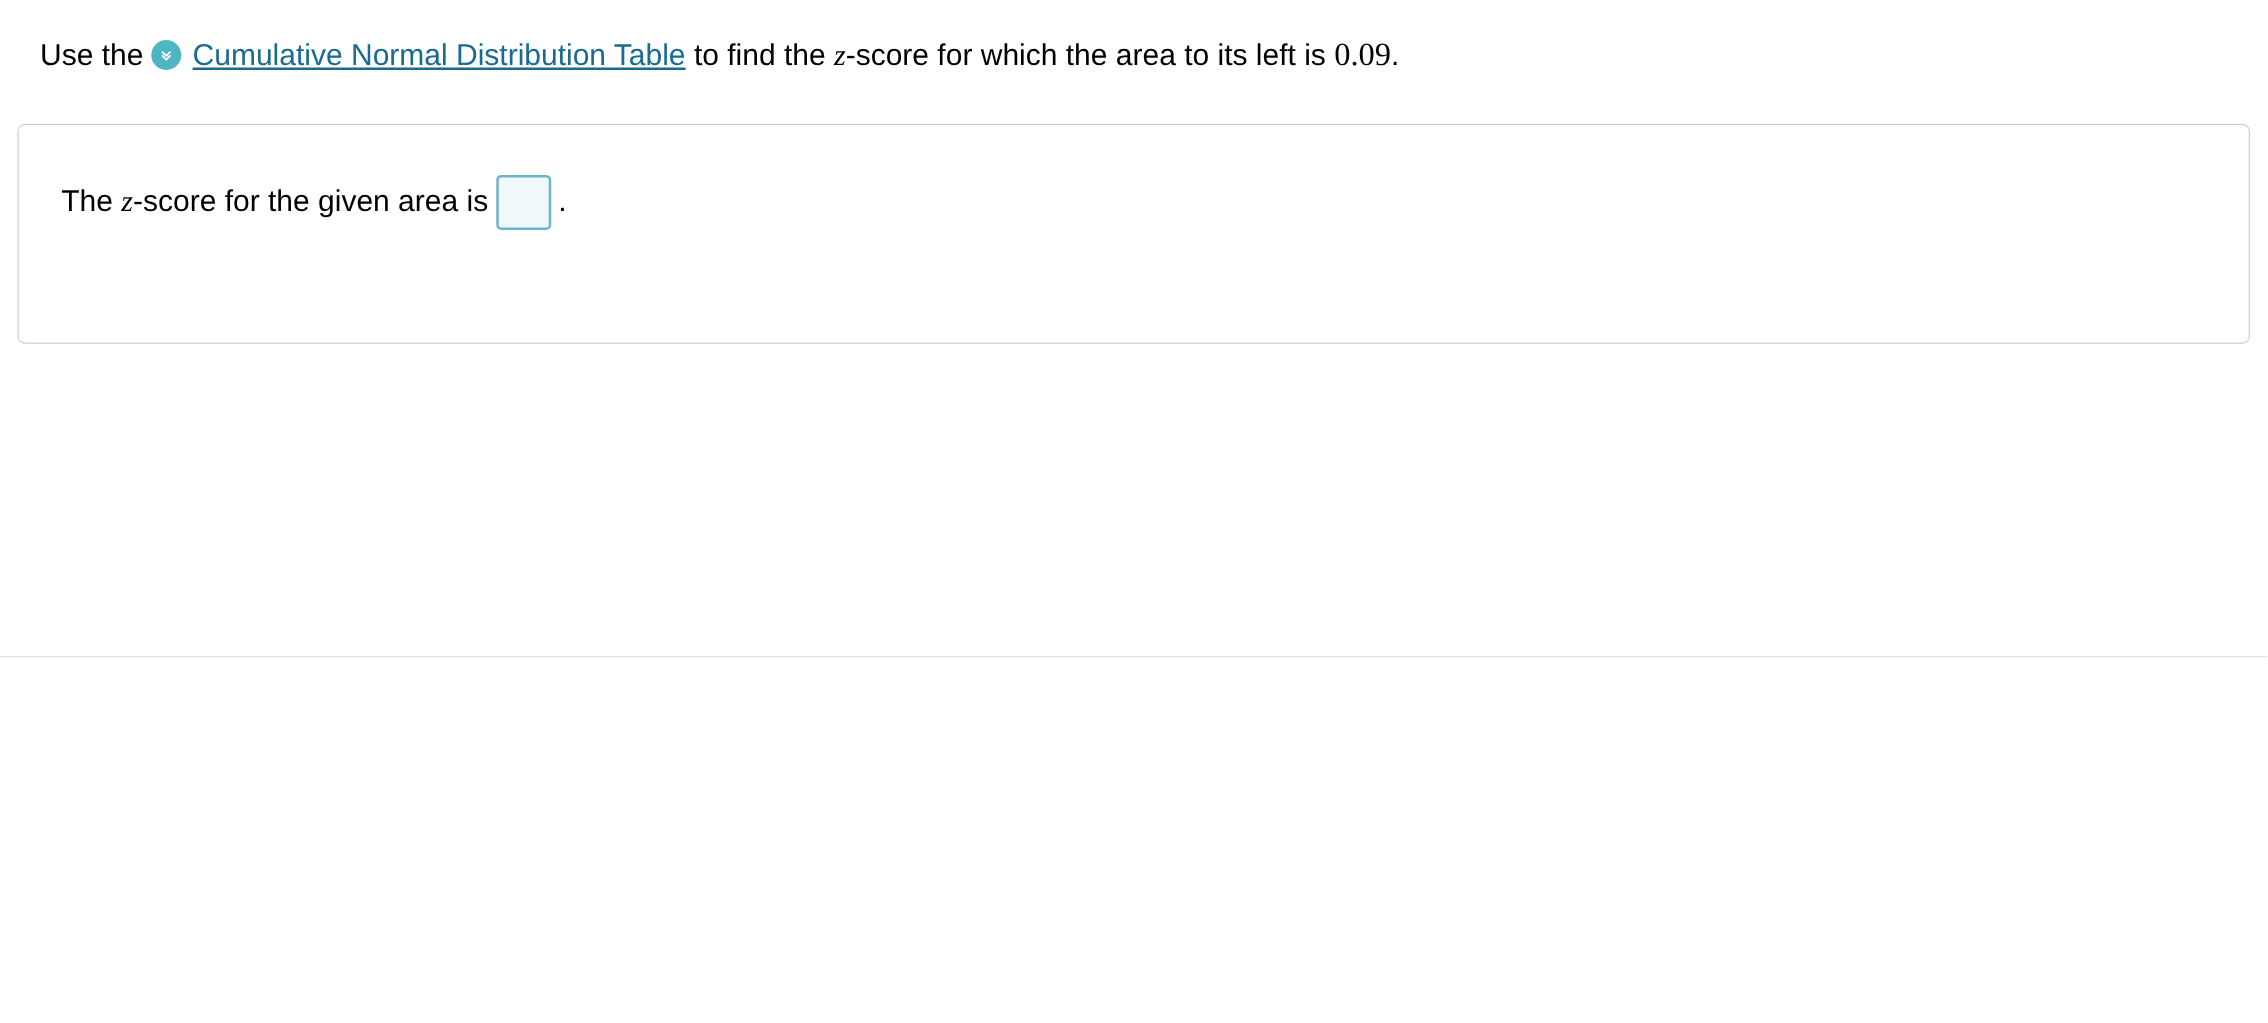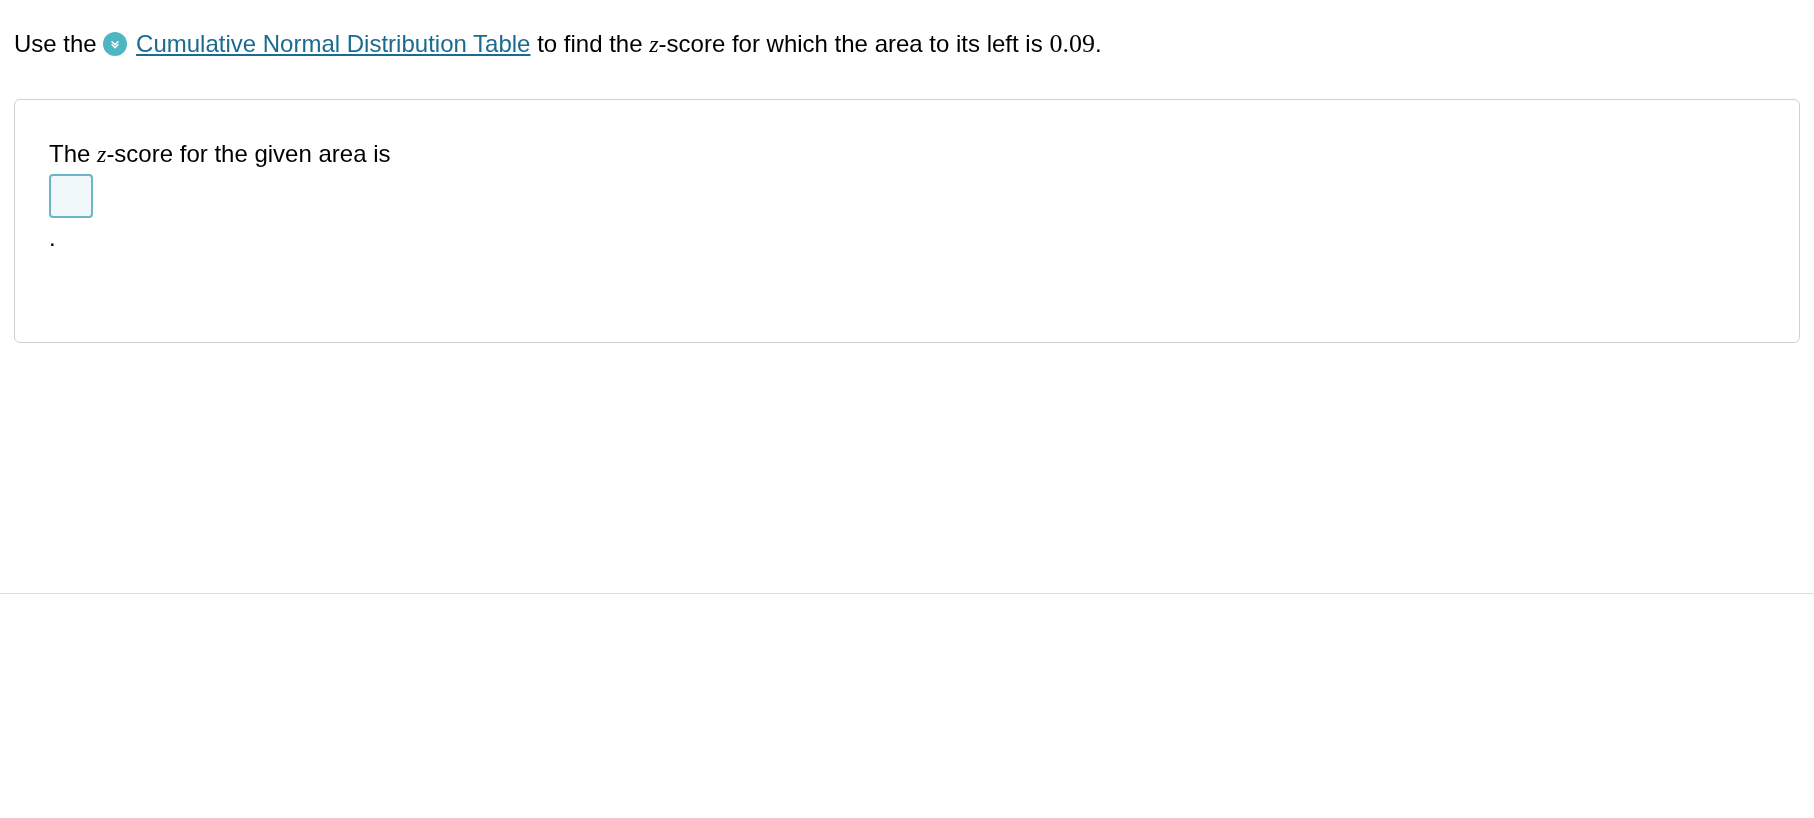--- a/index.html
+++ b/index.html
@@ -8,21 +8,21 @@
       box-sizing: border-box;
     }
     body {
       font-family: Verdana, Geneva, sans-serif;
       font-size: 24px;
       color: #000;
       background: #fff;
       padding: 0;
     }
     .question-prompt {
-      padding: 24px 14px;
+      padding: 24px 32px;
       line-height: 1.5;
     }
     .link-icon {
       display: inline-flex;
       align-items: center;
       justify-content: center;
       width: 24px;
       height: 24px;
       border-radius: 50%;
       background: #4db6c2;
@@ -51,24 +51,24 @@
     }
     .answer-panel {
       margin: 0 14px;
       border: 1px solid #d0d0d0;
       border-radius: 6px;
       padding: 40px 34px 90px 34px;
       margin-top: 12px;
     }
     .answer-line {
       display: flex;
+      align-items: center;
       flex-wrap: wrap;
       gap: 6px;
       font-size: 24px;
-      flex-direction: column;
     }
     .answer-input {
       width: 44px;
       height: 44px;
       border: 2px solid #6bb5c9;
       border-radius: 4px;
       background: #f0f8fb;
       text-align: center;
       font-size: 20px;
       font-family: inherit;

